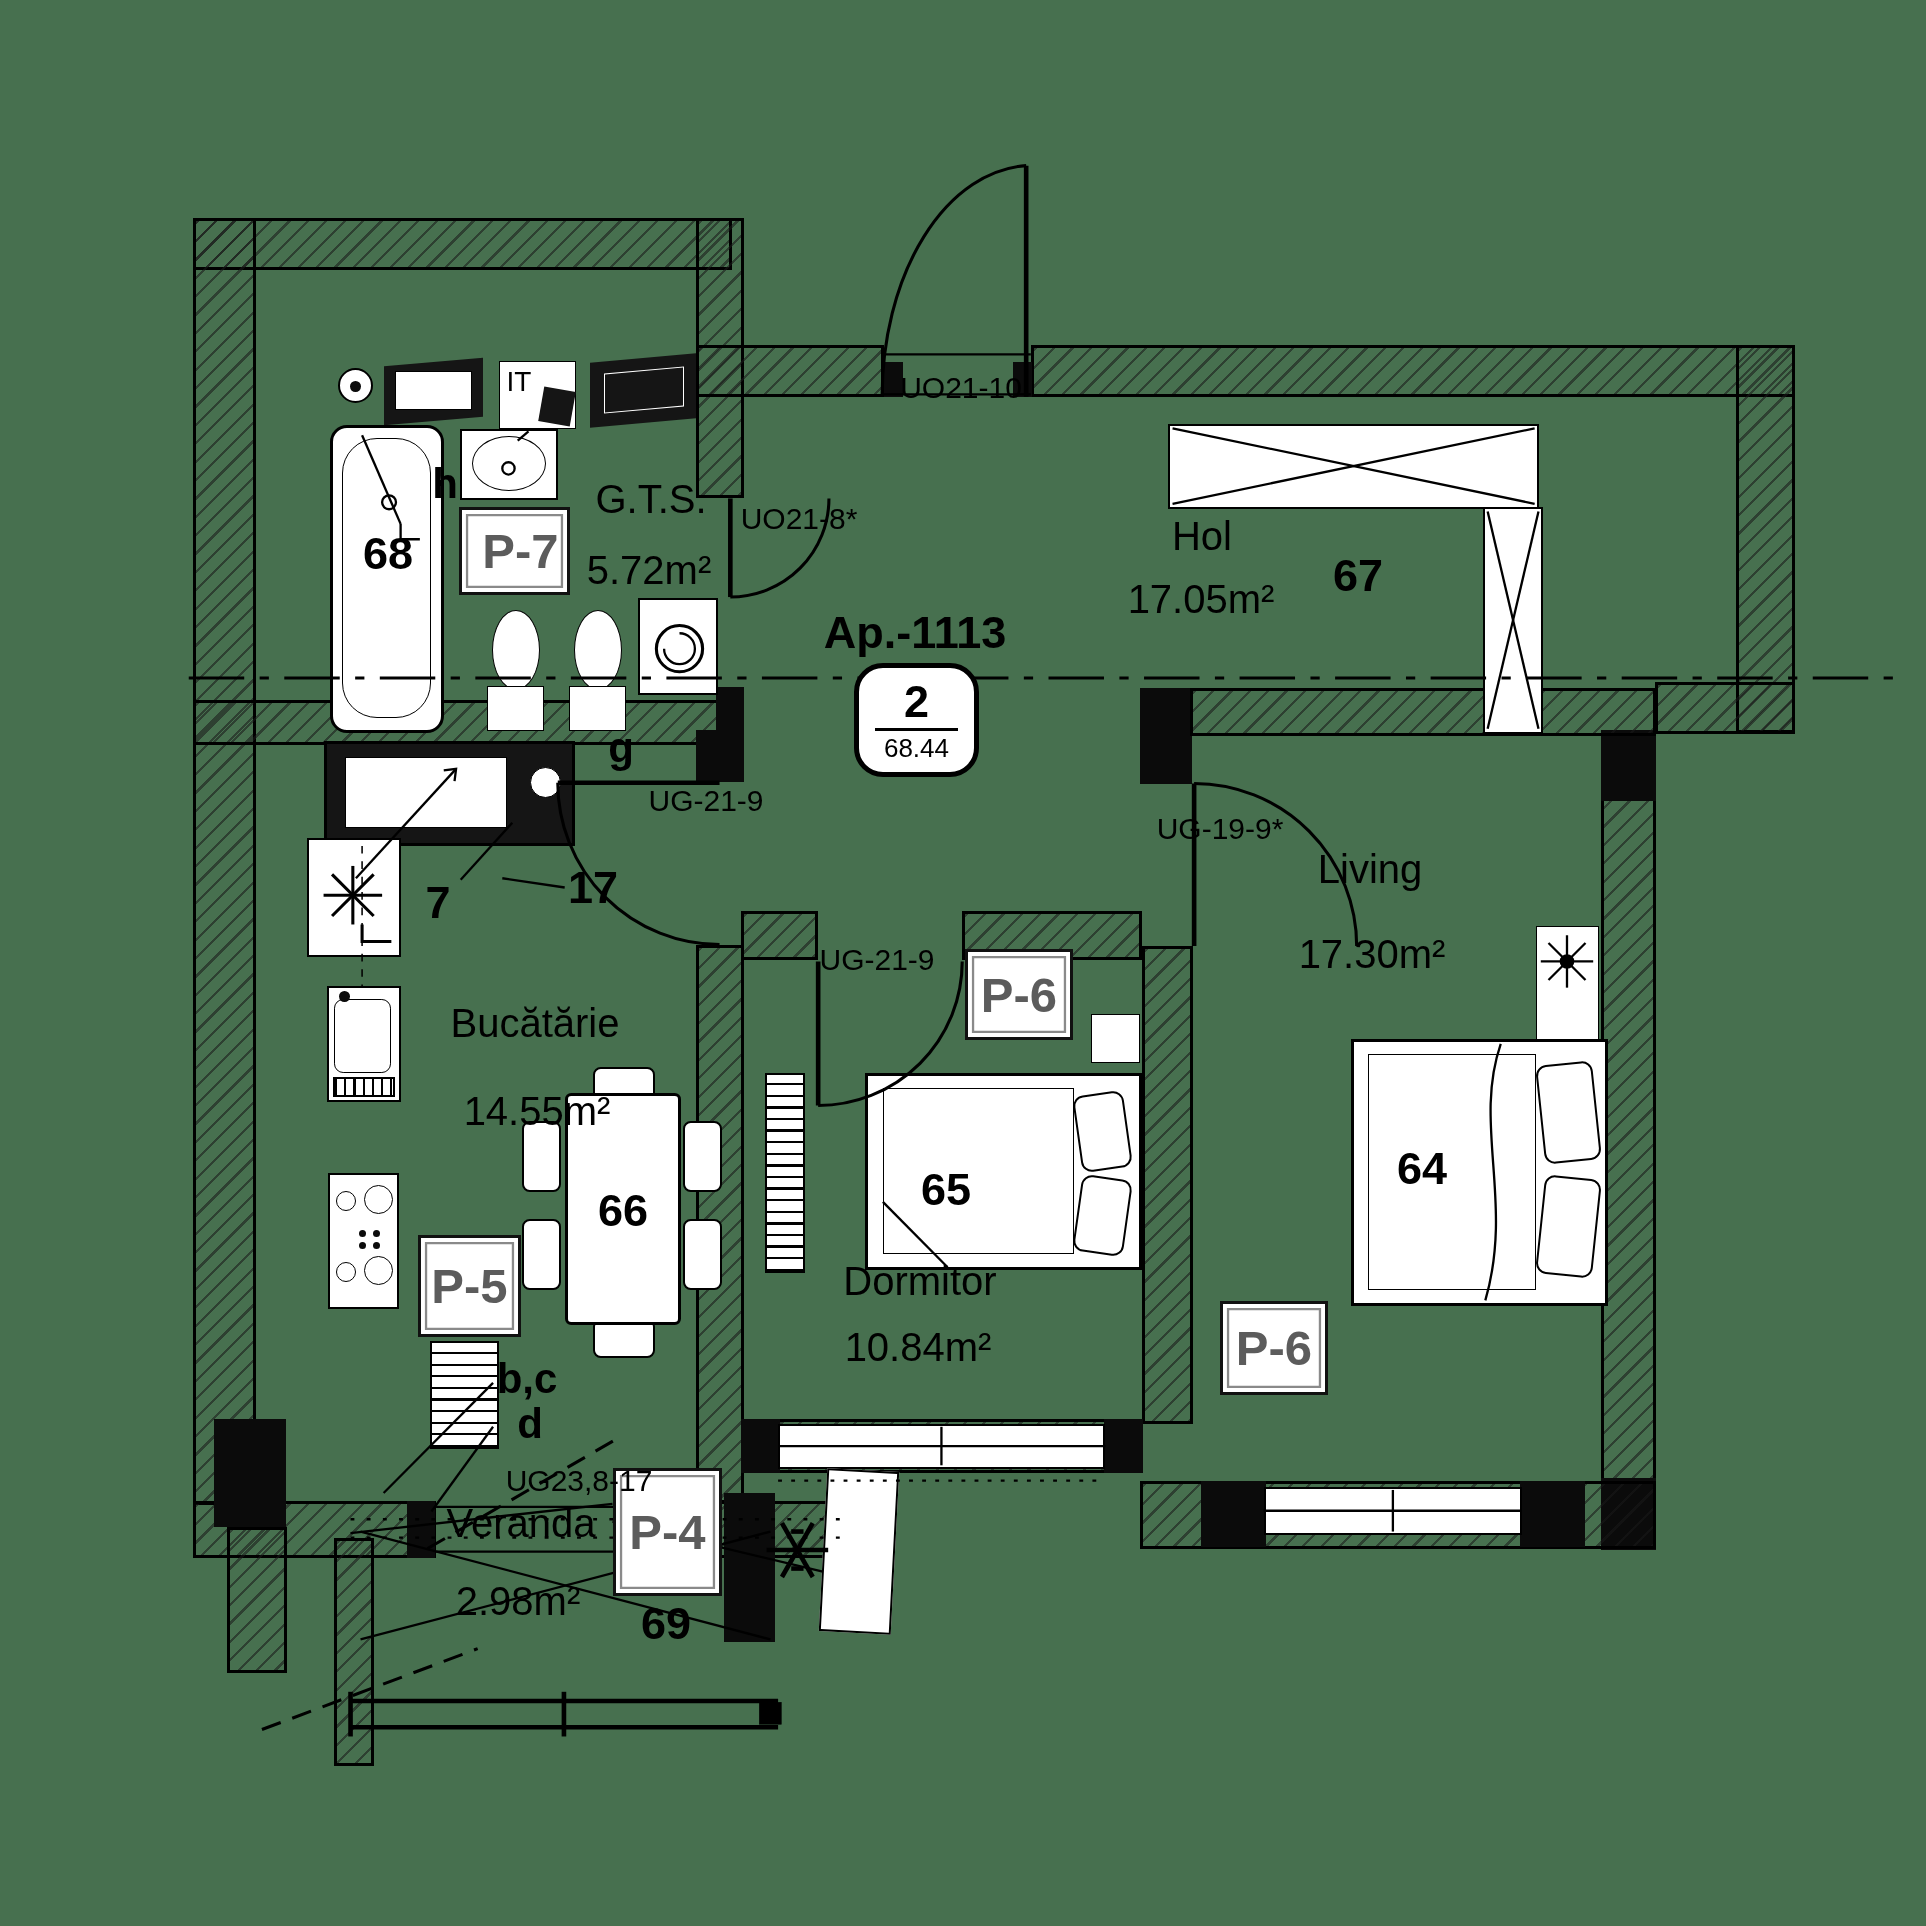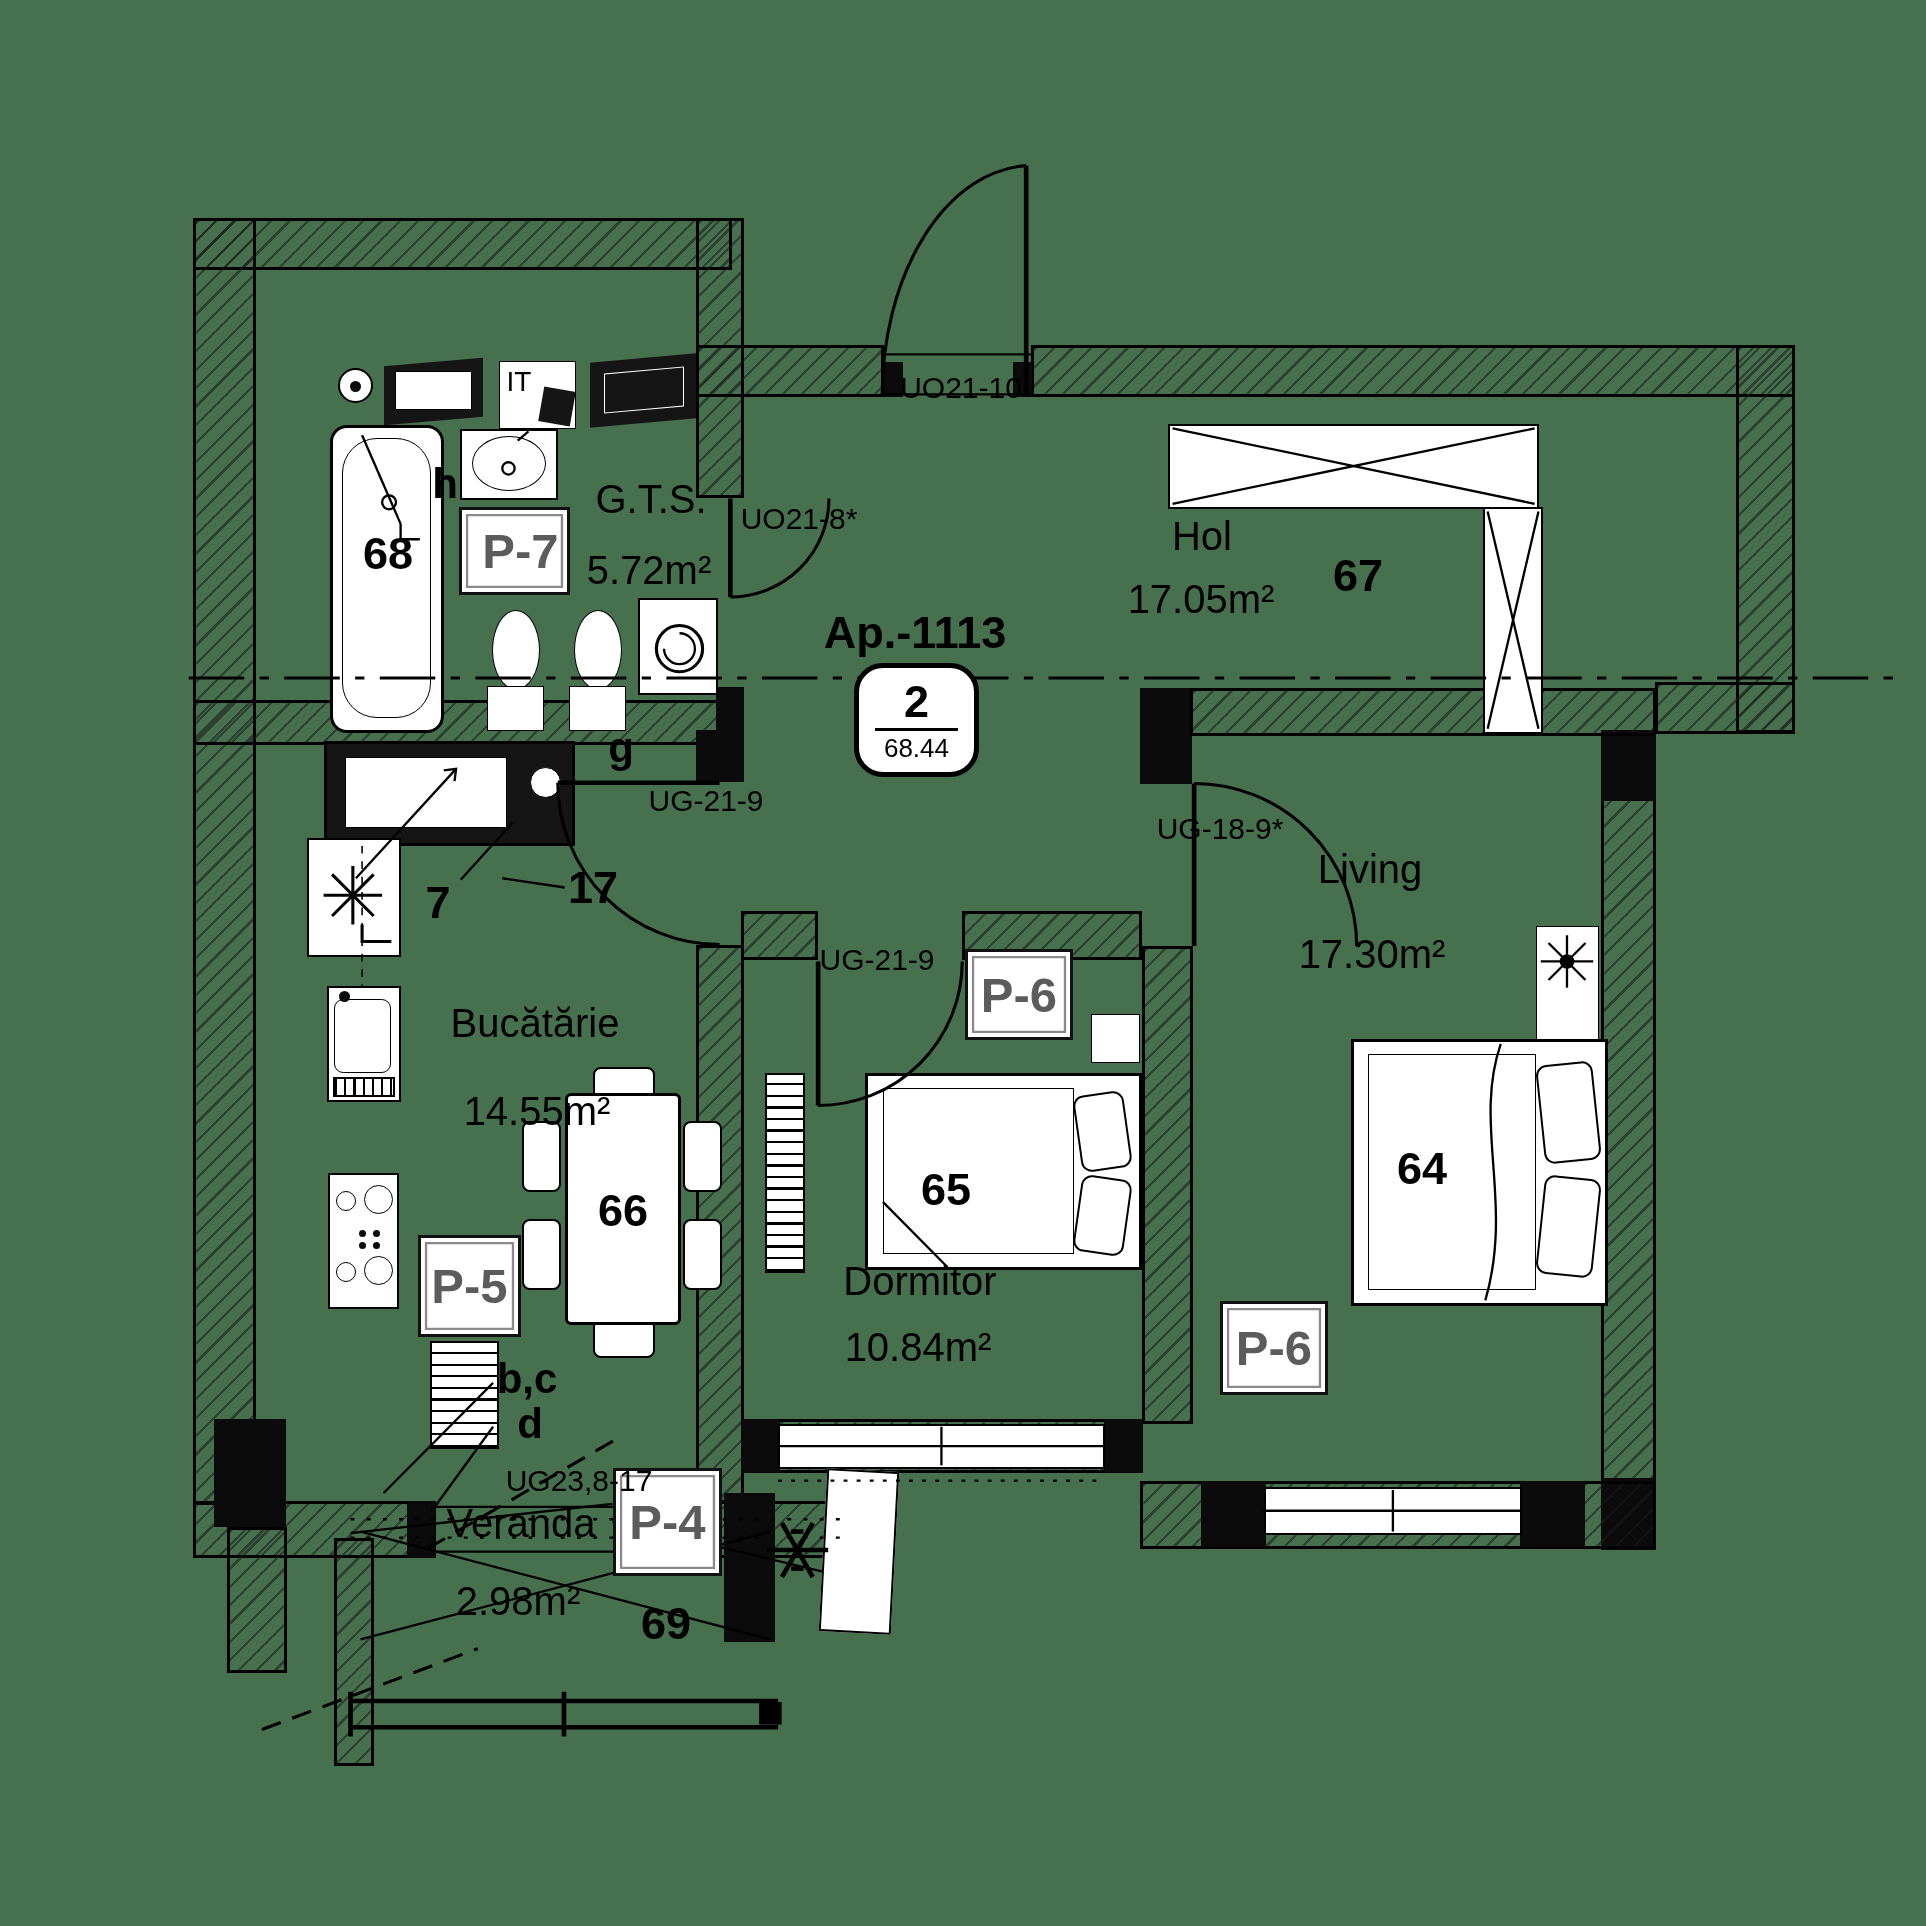--- a/index.html
+++ b/index.html
@@ -280,21 +280,21 @@
   </div>
   <div class="pbadge" style="left:965px;top:949px;width:108px;height:91px;">
     <span>P-6</span>
   </div>
   <div class="pbadge" style="left:1220px;top:1301px;width:108px;height:94px;">
     <span>P-6</span>
   </div>
   <div class="pbadge" style="left:418px;top:1235px;width:103px;height:102px;">
     <span>P-5</span>
   </div>
-  <div class="pbadge" style="left:613px;top:1468px;width:109px;height:108px;">
+  <div class="pbadge" style="left:613px;top:1468px;width:109px;height:128px;">
     <span>P-4</span>
   </div>
 
   <div class="lbl s58b" style="left:915px;top:633px;">Ap.-1113</div>
 
   <div class="lbl s52" style="left:651px;top:499px;">G.T.S.</div>
   <div class="lbl s52" style="left:649px;top:570px;">5.72m²</div>
   <div class="lbl s58b" style="left:388px;top:554px;">68</div>
 
   <div class="lbl s52" style="left:1202px;top:536px;">Hol</div>
@@ -314,21 +314,21 @@
   <div class="lbl s58b" style="left:1422px;top:1169px;">64</div>
 
   <div class="lbl s52" style="left:521px;top:1523px;">Veranda</div>
   <div class="lbl s52" style="left:518px;top:1601px;">2.98m²</div>
   <div class="lbl s58b" style="left:666px;top:1624px;">69</div>
 
   <div class="lbl s46" style="left:961px;top:388px;">UO21-10</div>
   <div class="lbl s46" style="left:799px;top:519px;">UO21-8*</div>
   <div class="lbl s46" style="left:706px;top:801px;">UG-21-9</div>
   <div class="lbl s46" style="left:877px;top:960px;">UG-21-9</div>
-  <div class="lbl s46" style="left:1220px;top:829px;">UG-18-9*</div>
+  <div class="lbl s46" style="left:1220px;top:829px;">UG-19-9*</div>
   <div class="lbl s46" style="left:579px;top:1481px;">UG23,8-17</div>
 
   <div class="lbl s36" style="left:519px;top:382px;">IT</div>
   <div class="lbl s54b" style="left:445px;top:484px;">h</div>
   <div class="lbl s54b" style="left:621px;top:748px;color:#000;">g</div>
   <div class="lbl s58b" style="left:438px;top:903px;">7</div>
   <div class="lbl s58b" style="left:593px;top:888px;">17</div>
   <div class="lbl s54b" style="left:527px;top:1379px;">b,c</div>
   <div class="lbl s54b" style="left:530px;top:1424px;">d</div>
 

